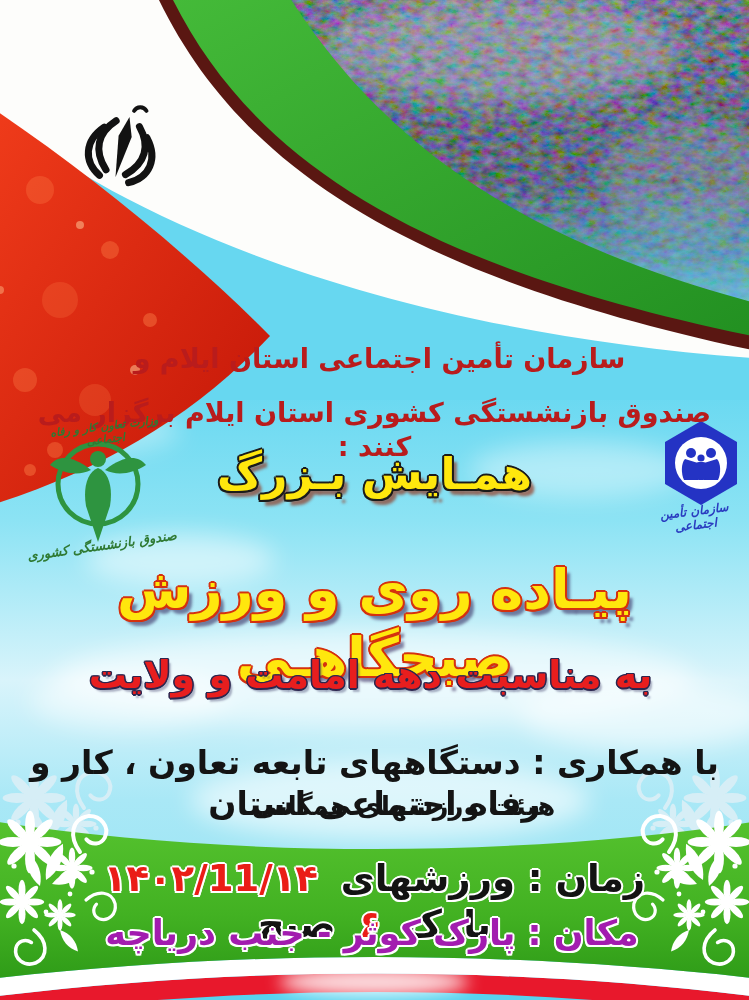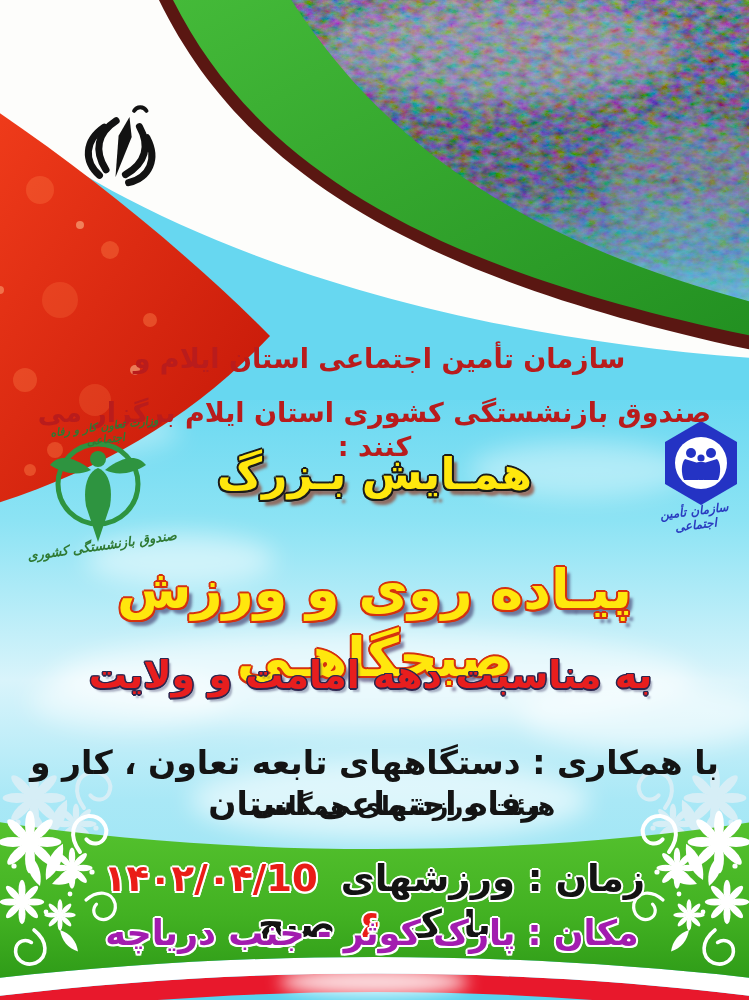--- a/index.html
+++ b/index.html
@@ -232,21 +232,21 @@
   <div class="txt title1">همـایش بـزرگ</div>
   <div class="txt title2">پیـاده روی و ورزش صبحگاهـی</div>
 
   <div class="txt occasion">به مناسبت دهه امامت و ولایت</div>
 
   <div class="txt black coop1">با همکاری :  دستگاههای تابعه تعاون ، کار و رفاه اجتماعی استان</div>
   <div class="txt black coop2">هیئت ورزشهای همگانی</div>
 
   <div class="txt banner-line banner1">
     <span>زمان : ورزشهای</span>
-    <span class="red-bit" dir="ltr">۱۴۰۲/۰۴/10</span>
+    <span class="red-bit" dir="ltr">۱۴۰۲/11/۱۴</span>
     <span>پارک</span>
     <span class="red-bit">۶</span>
     <span>صبح</span>
   </div>
   <div class="txt banner-line banner2">مکان : پارک کوثر  -  جنب دریاچه</div>
 
   <div class="logo-caption cap-ministry">وزارت تعاون کار و رفاه اجتماعی</div>
   <div class="logo-caption cap-pension">صندوق بازنشستگی کشوری</div>
   <div class="logo-caption cap-sso">سازمان تأمین اجتماعی</div>
 

